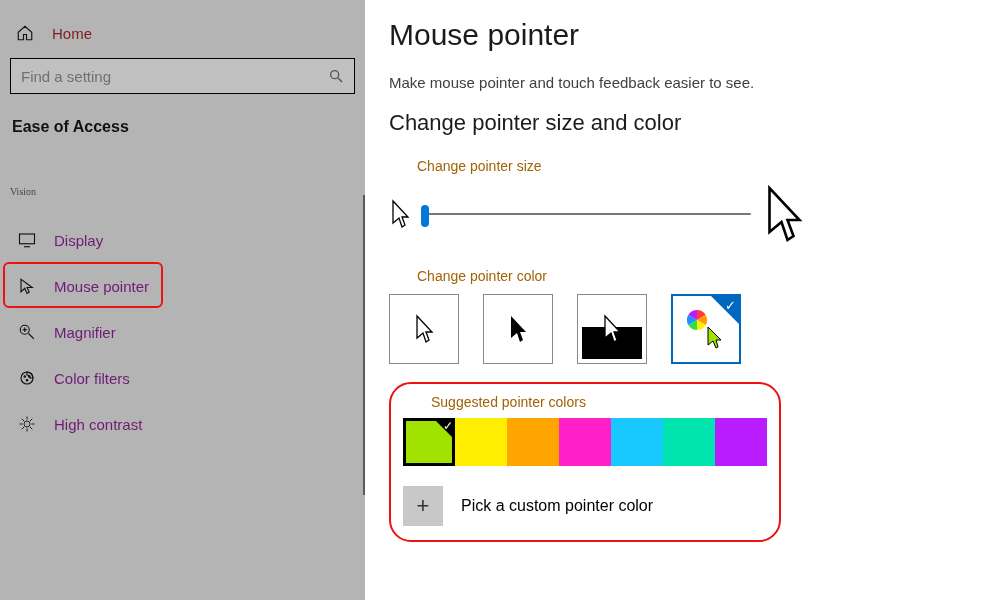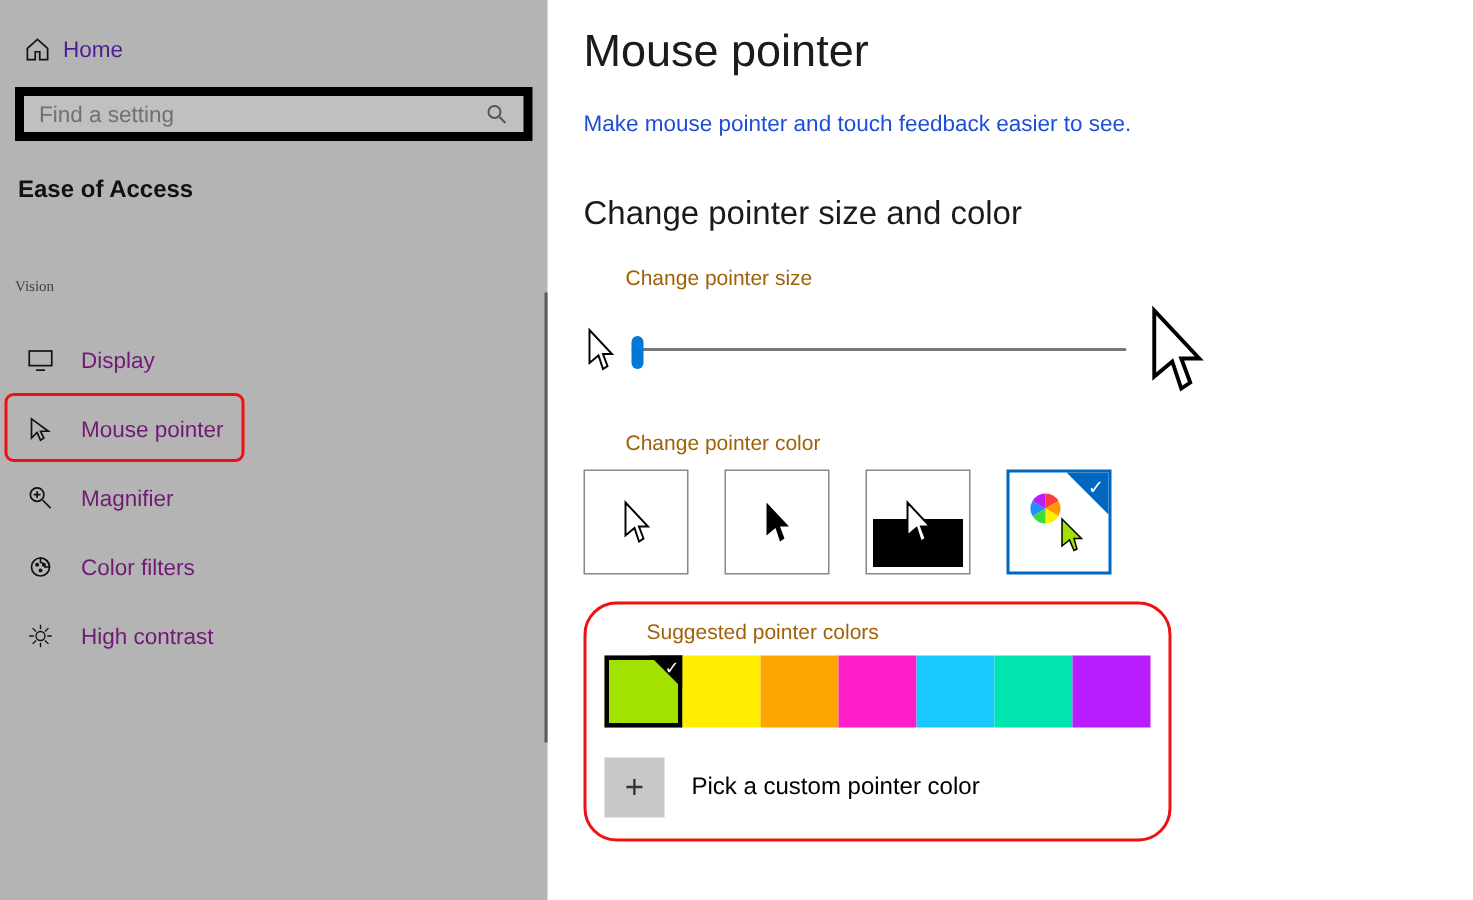--- a/index.html
+++ b/index.html
@@ -1,35 +1,35 @@
 <!DOCTYPE html>
 <html><head>
 <meta charset="utf-8">
 <style>
 * { margin: 0; padding: 0; box-sizing: border-box; font-family: "Segoe UI", Tahoma, sans-serif; }
 body { width: 982px; height: 600px; overflow: hidden; display: flex; background: #fff; }
 
 
 .sidebar { width: 365px; background: #b4b4b4; padding: 18px 10px 10px 10px; position: relative; }
-.home-row { display: flex; align-items: center; gap: 8px; padding: 6px 8px 16px 6px; font-size: 15px; color: #4c1d95; }
-.search-wrap { border: 6px solid #000000; background: #c0c0c0; height: 36px; display: flex; align-items: center; padding: 0 10px; margin-bottom: 24px; }
+.home-row { display: flex; align-items: center; gap: 18px; padding: 6px 8px 16px 6px; font-size: 15px; color: #7f1d1d; }
+.search-wrap { border: 1px solid #000000; background: #c0c0c0; height: 36px; display: flex; align-items: center; padding: 0 10px; margin-bottom: 24px; }
 .search-wrap input { border: none; background: transparent; font-size: 15px; color: #555; flex: 1; outline: none; }
 .search-wrap input::placeholder { color: #707070; }
 .search-icon { width: 16px; height: 16px; color: #555; }
 .cat-title { font-weight: 600; font-size: 16px; color: #111; margin-bottom: 50px; padding-left: 2px;}
 .group-label { color: #444; font-size: 10px; margin: 0 0 20px 0; font-family: Liberation Serif, serif;}
 .nav-item { display: flex; align-items: center; gap: 18px; padding: 14px 8px; font-size: 15px; color: #701a75; }
 .nav-item .icon { width: 18px; height: 18px; display: flex; align-items: center; justify-content: center; color:#111;}
 .highlight-box { border: 2.5px solid #e11; border-radius: 6px; position: absolute; left: 5px; width: 160px; height: 46px; pointer-events: none;}
 .side-scroll-ind {position:absolute; right:0; top:195px; width:2px; height:300px; background:#5a5a5a;}
 
 
 .main { flex: 1; padding: 18px 24px; overflow: hidden; }
 .page-title { font-size: 30px; font-weight: 400; color: #1b1b1b; margin-bottom: 22px; }
-.page-subtitle { font-size: 15px; color: #1d4ed8; margin-bottom: 38px; }
+.page-subtitle { font-size: 15px; color: #404040; margin-bottom: 19px; }
 .section-title { font-size: 22px; font-weight: 400; color: #1b1b1b; margin-bottom: 22px; }
 .setting-label { font-size: 14px; color: #a16207; margin-bottom: 10px; margin-left: 28px; }
 .slider-row { display: flex; align-items: center; gap: 10px; margin-bottom: 24px; }
 .cursor-small { width: 22px; height: 30px; }
 .cursor-big { width: 45px; height: 60px; }
 .slider-track { flex: 1; height: 2px; background: #777; border-radius: 2px; position: relative; max-width: 330px;}
 .slider-thumb { position: absolute; left: 0%; top: -8px; width: 8px; height: 22px; background: #0078d7; border-radius: 4px;}
 
 .color-options { display: flex; gap: 24px; margin-bottom: 18px; margin-top:8px;}
 .color-opt { width: 70px; height: 70px; border: 1.5px solid #888; display:flex; align-items:center; justify-content:center; position:relative; }

